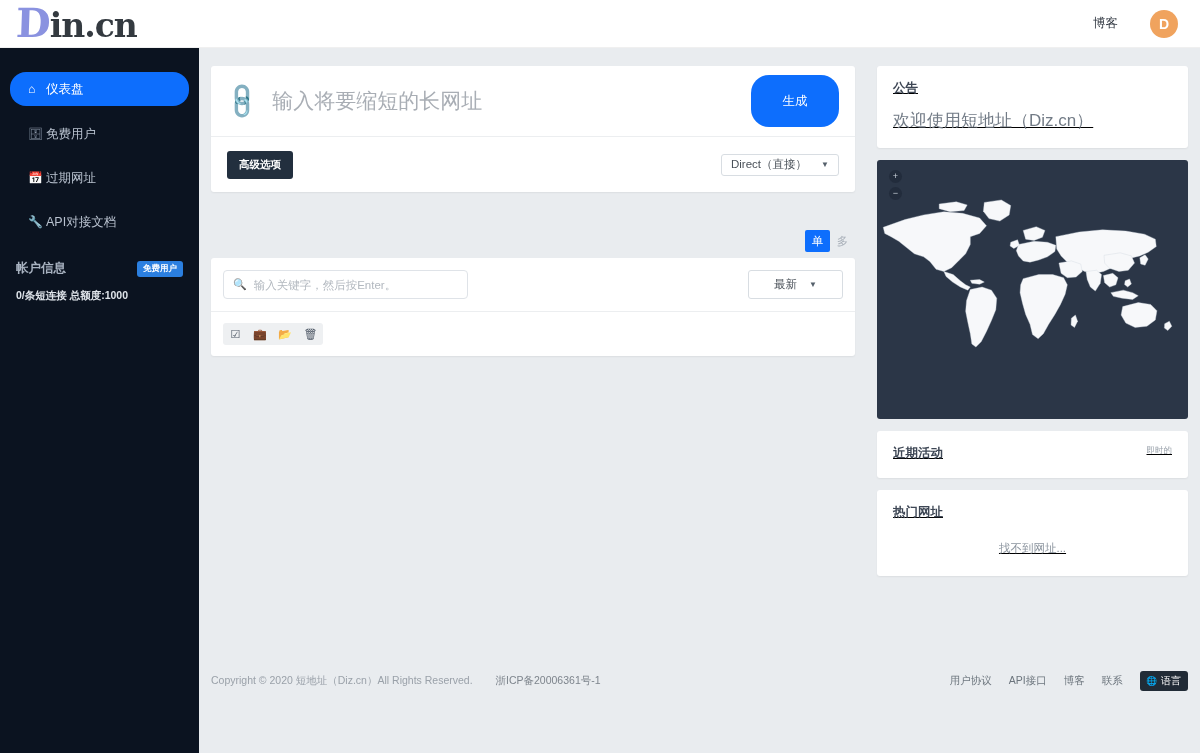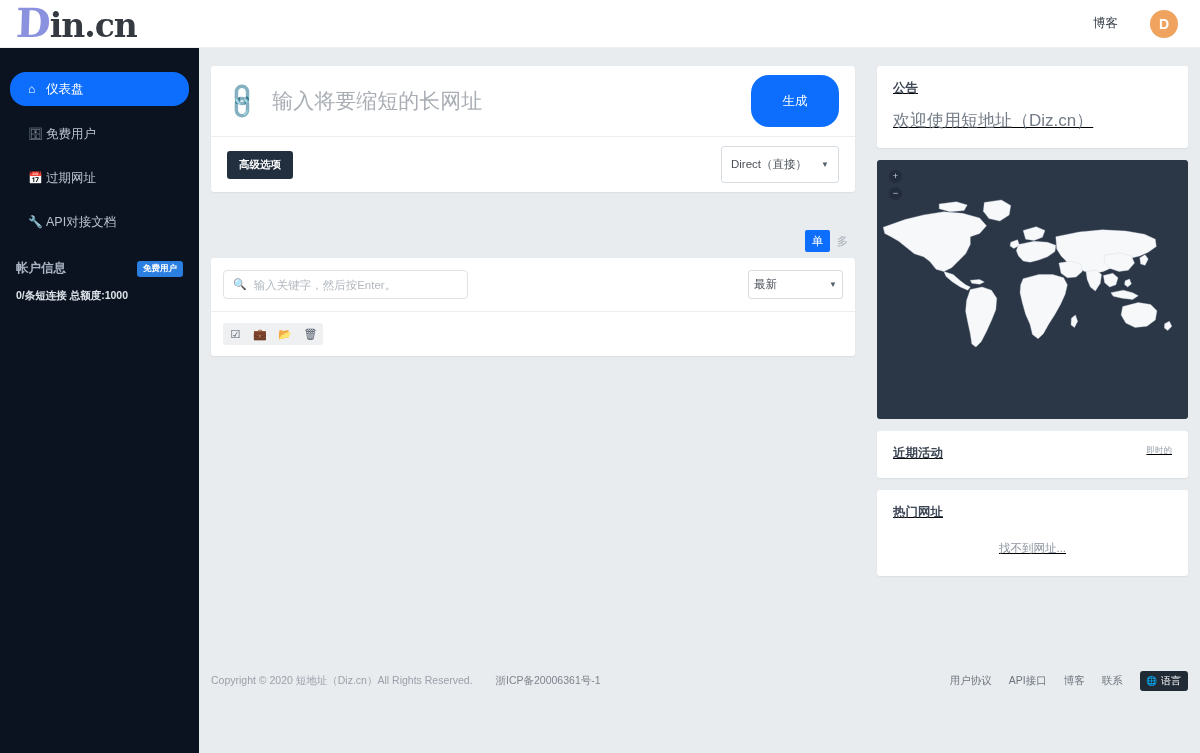--- a/index.html
+++ b/index.html
@@ -112,21 +112,21 @@
   .btn-adv {
     background: #222f3e; color: #ffffff; border: none;
     border-radius: 3px; padding: 7px 12px; font-size: 10.5px;
     font-weight: 700; cursor: pointer;
     font-family: "Liberation Sans", sans-serif;
     text-align: right;
   }
   .sel {
     margin-left: auto; position: relative;
     border: 1px solid #d8dde2; border-radius: 3px;
-    background: #ffffff; height: 37px; width: 118px;
+    background: #ffffff; height: 22px; width: 118px;
     display: flex; align-items: center; padding: 0 9px;
     font-size: 11.5px; color: #4a5159; cursor: pointer; justify-content: center;
   }
   .sel .caret {
     margin-left: auto; font-size: 8px; color: #55606b;
   }
 
   
   .toggle-row {
     position: absolute; left: 12px; top: 182px; width: 644px;
@@ -155,21 +155,21 @@
   }
   .searchbox .sico { color: #9aa2ab; font-size: 11px; margin-right: 7px; }
   .searchbox input {
     border: none; outline: none; flex: 1; font-size: 11.5px; color: #3d444b;
     font-family: "Liberation Sans", sans-serif;
   }
   .searchbox input::placeholder { color: #b2b8bf; }
   .sel-sort {
     margin-left: auto; border: 1px solid #d8dde2; border-radius: 3px;
     height: 29px; width: 95px; display: flex; align-items: center;
-    padding: 0 5px; font-size: 11.5px; color: #4a5159; cursor: pointer;
+    padding: 0 25px; font-size: 11.5px; color: #4a5159; cursor: pointer;
   }
   .sel-sort .caret { margin-left: auto; font-size: 8px; color: #55606b; }
   .list-tools { height: 44px; display: flex; align-items: center; padding: 0 12px; }
   .tools-group {
     display: flex; align-items: center; background: #eef0f2;
     border-radius: 3px; height: 22px;
   }
   .tool-btn {
     width: 25px; height: 22px; display: flex; align-items: center;
     justify-content: center; color: #4b5563; font-size: 11px; cursor: pointer;

